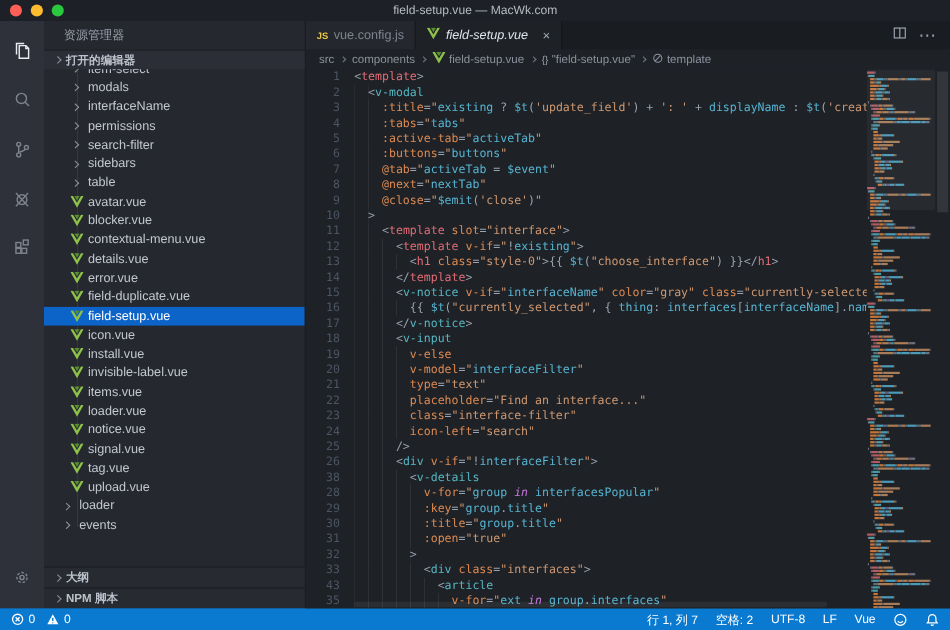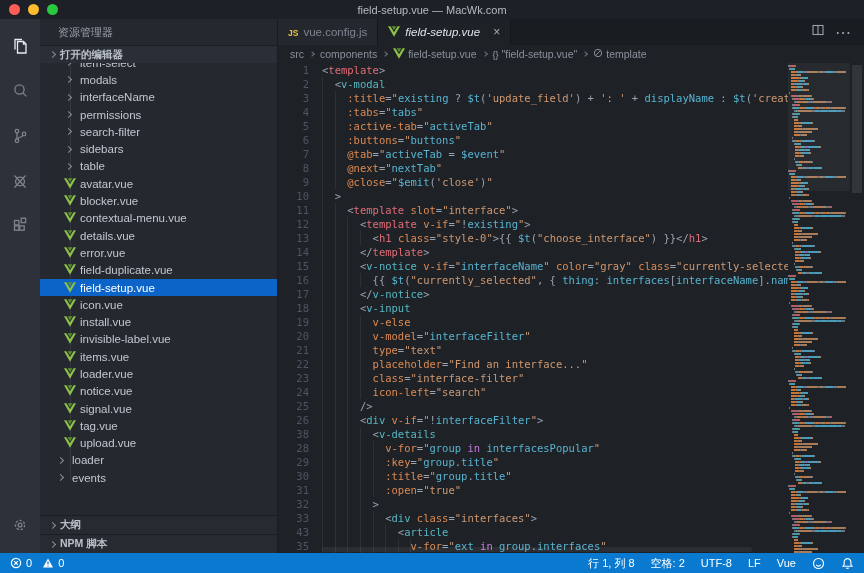--- a/index.html
+++ b/index.html
@@ -53,21 +53,21 @@
 
   
   #editor { flex:1; display:flex; min-height:0; position:relative; background:#1e2227; }
   #gutter { width:44px; flex:0 0 auto; text-align:right; padding-right:13px; font-family:"DejaVu Sans Mono",monospace; font-size:10.5px; line-height:14px; color:#4d5463; }
   #code { flex:1; font-family:"DejaVu Sans Mono",monospace; font-size:10.5px; line-height:14px; white-space:pre; overflow:hidden; }
   .ln { height:14px; }
   .ind { display:inline-block; height:14px; vertical-align:top;
          background-image:repeating-linear-gradient(to right, rgba(255,255,255,.07) 0 1px, transparent 1px 12.64px); }
   .tk-p { color:#9ba3b0; } .tk-t { color:#e06c75; } .tk-c { color:#56b6c2; }
   .tk-a { color:#df8a51; } .tk-s { color:#cf9871; } .tk-j { color:#57b4d2; }
-  .tk-k { color:#c678dd; }
+  .tk-k { color:#c678dd; font-style:italic; }
   #hscroll { position:absolute; left:44px; bottom:1px; height:5px; width:430px; background:rgba(255,255,255,.06); border-radius:2px; }
 
   
   #minimap { width:62px; flex:0 0 auto; position:relative; overflow:hidden; padding-top:2px; }
   #minimap-slider { position:absolute; top:0; left:0; right:0; height:128px; background:rgba(255,255,255,.045); }
   .mrow { height:2px; margin-bottom:1px; display:flex; }
   .mseg { height:2px; flex:0 0 auto; }
   #vscroll { width:14px; flex:0 0 auto; position:relative; }
   #vscroll .slider { position:absolute; top:2px; left:2px; width:10px; height:128px; background:rgba(255,255,255,.09); }
 
@@ -1916,21 +1916,21 @@
       </span>
       <span class="st-item">
         <svg width="12" height="12" viewBox="0 0 12 12">
             <path d="M6 1.5 11 10.5H1z" fill="#fff" stroke="none"></path>
             <path d="M6 4.5v3M6 8.8v.8" stroke="#0a7ad1" stroke-width="1.3"></path>
           </svg>
         <span>0</span>
       </span>
     </div>
     <div class="st-right" id="st-right">
-        <span class="st-item">行 1, 列 8</span>
+        <span class="st-item">行 1, 列 7</span>
         <span class="st-item">空格: 2</span>
         <span class="st-item">UTF-8</span>
         <span class="st-item">LF</span>
         <span class="st-item">Vue</span>
       <span class="st-item">
         <svg width="13" height="13" viewBox="0 0 14 14">
             <circle cx="7" cy="7" r="5.4"></circle>
             <path d="M4.6 8.3c.6 1 1.5 1.5 2.4 1.5s1.8-.5 2.4-1.5"></path>
             <path d="M5 5.4h.01M9 5.4h.01" stroke-width="1.6"></path>
           </svg>

